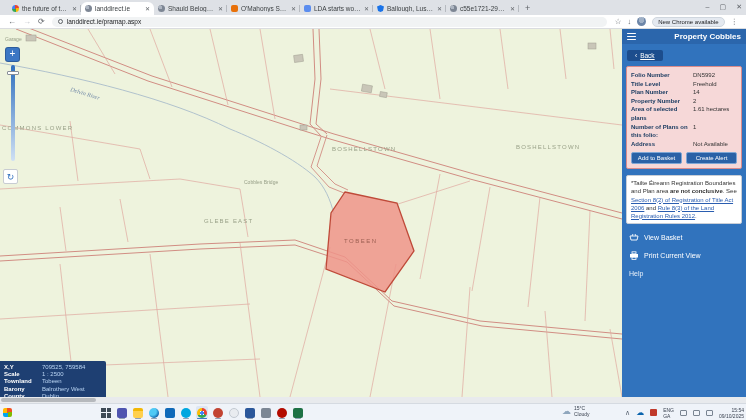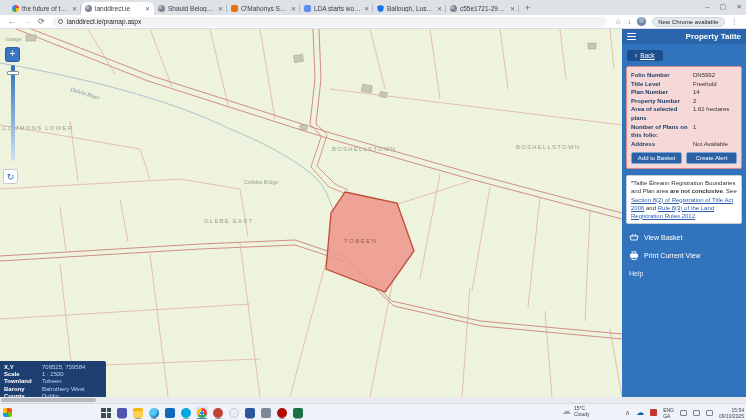--- a/index.html
+++ b/index.html
@@ -312,21 +312,21 @@
     </div>
   </div>
 
   <div id="panel" class="abs">
     <div id="panel-header">
       <span id="hamburger">
           <span></span>
           <span></span>
           <span></span>
         </span>
-      <span id="panel-title">Property Tailte</span>
+      <span id="panel-title">Property Cobbles</span>
     </div>
     <div id="back-pill">
       <span>‹</span>
       <span class="lbl">Back</span>
     </div>
     <div id="prop-card">
       <div class="prow">
         <span class="k">Folio Number</span>
         <span class="v">DN5992</span>
       </div>

